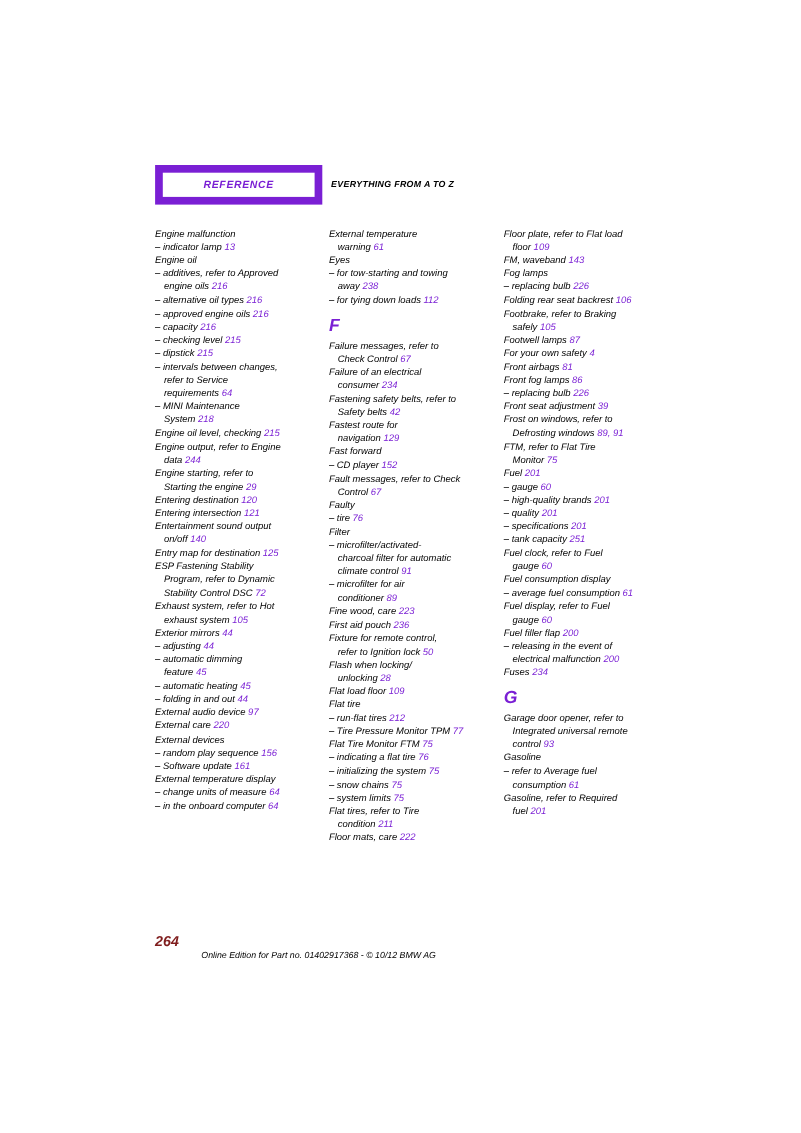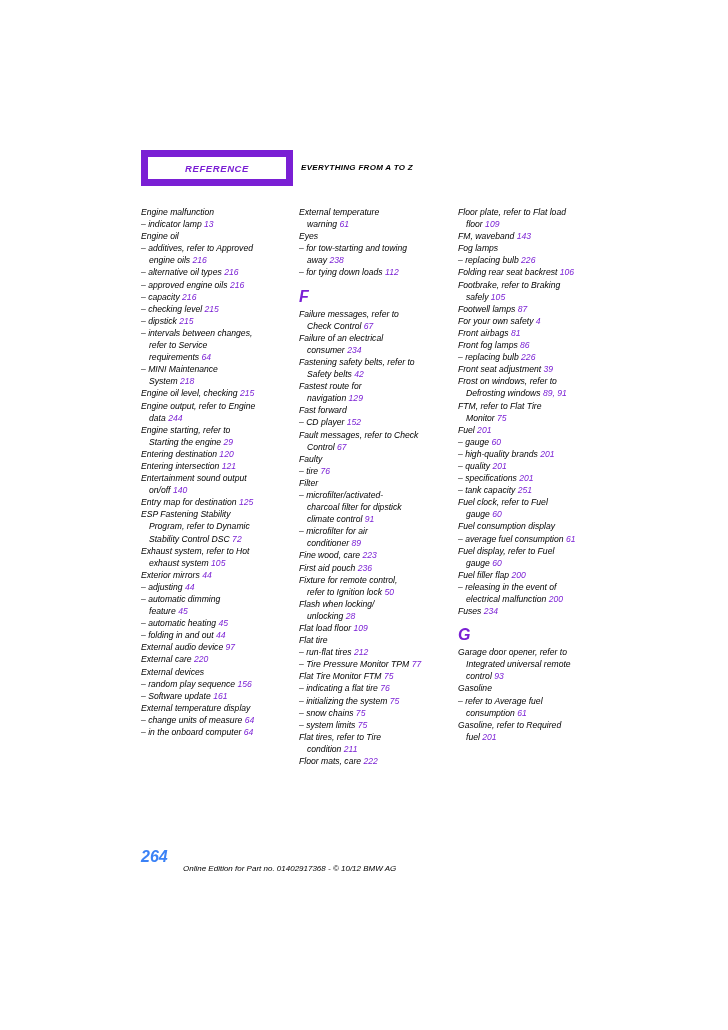--- a/index.html
+++ b/index.html
@@ -102,23 +102,23 @@
     margin-top: 9px;
     margin-bottom: 3px;
     line-height: 17px;
   }
 
   
   .page-number {
     position: absolute;
     left: 124px;
     top: 848px;
-    font-size: 16px;
-    font-weight: bold;
-    color: #3b82f6;
+    font-size: 13px;
+    font-weight: bold;
+    color: #7f1d1d;
   }
   .footer-note {
     position: absolute;
     left: 166px;
     top: 864px;
     font-size: 8px;
     color: #000;
   }
 </style>
 </head>
@@ -180,21 +180,21 @@
         <div class="entry"><span>Failure messages, refer to</span><span class="cont">Check Control <span class="pg">67</span></span></div>
         <div class="entry"><span>Failure of an electrical</span><span class="cont">consumer <span class="pg">234</span></span></div>
         <div class="entry"><span>Fastening safety belts, refer to</span><span class="cont">Safety belts <span class="pg">42</span></span></div>
         <div class="entry"><span>Fastest route for</span><span class="cont">navigation <span class="pg">129</span></span></div>
         <div class="entry"><span>Fast forward</span></div>
         <div class="entry"><span>– CD player <span class="pg">152</span></span></div>
         <div class="entry"><span>Fault messages, refer to Check</span><span class="cont">Control <span class="pg">67</span></span></div>
         <div class="entry"><span>Faulty</span></div>
         <div class="entry"><span>– tire <span class="pg">76</span></span></div>
         <div class="entry"><span>Filter</span></div>
-        <div class="entry"><span>– microfilter/activated-</span><span class="cont">charcoal filter for dipstick</span><span class="cont">climate control <span class="pg">91</span></span></div>
+        <div class="entry"><span>– microfilter/activated-</span><span class="cont">charcoal filter for automatic</span><span class="cont">climate control <span class="pg">91</span></span></div>
         <div class="entry"><span>– microfilter for air</span><span class="cont">conditioner <span class="pg">89</span></span></div>
         <div class="entry"><span>Fine wood, care <span class="pg">223</span></span></div>
         <div class="entry"><span>First aid pouch <span class="pg">236</span></span></div>
         <div class="entry"><span>Fixture for remote control,</span><span class="cont">refer to Ignition lock <span class="pg">50</span></span></div>
         <div class="entry"><span>Flash when locking/</span><span class="cont">unlocking <span class="pg">28</span></span></div>
         <div class="entry"><span>Flat load floor <span class="pg">109</span></span></div>
         <div class="entry"><span>Flat tire</span></div>
         <div class="entry"><span>– run-flat tires <span class="pg">212</span></span></div>
         <div class="entry"><span>– Tire Pressure Monitor TPM <span class="pg">77</span></span></div>
         <div class="entry"><span>Flat Tire Monitor FTM <span class="pg">75</span></span></div>

